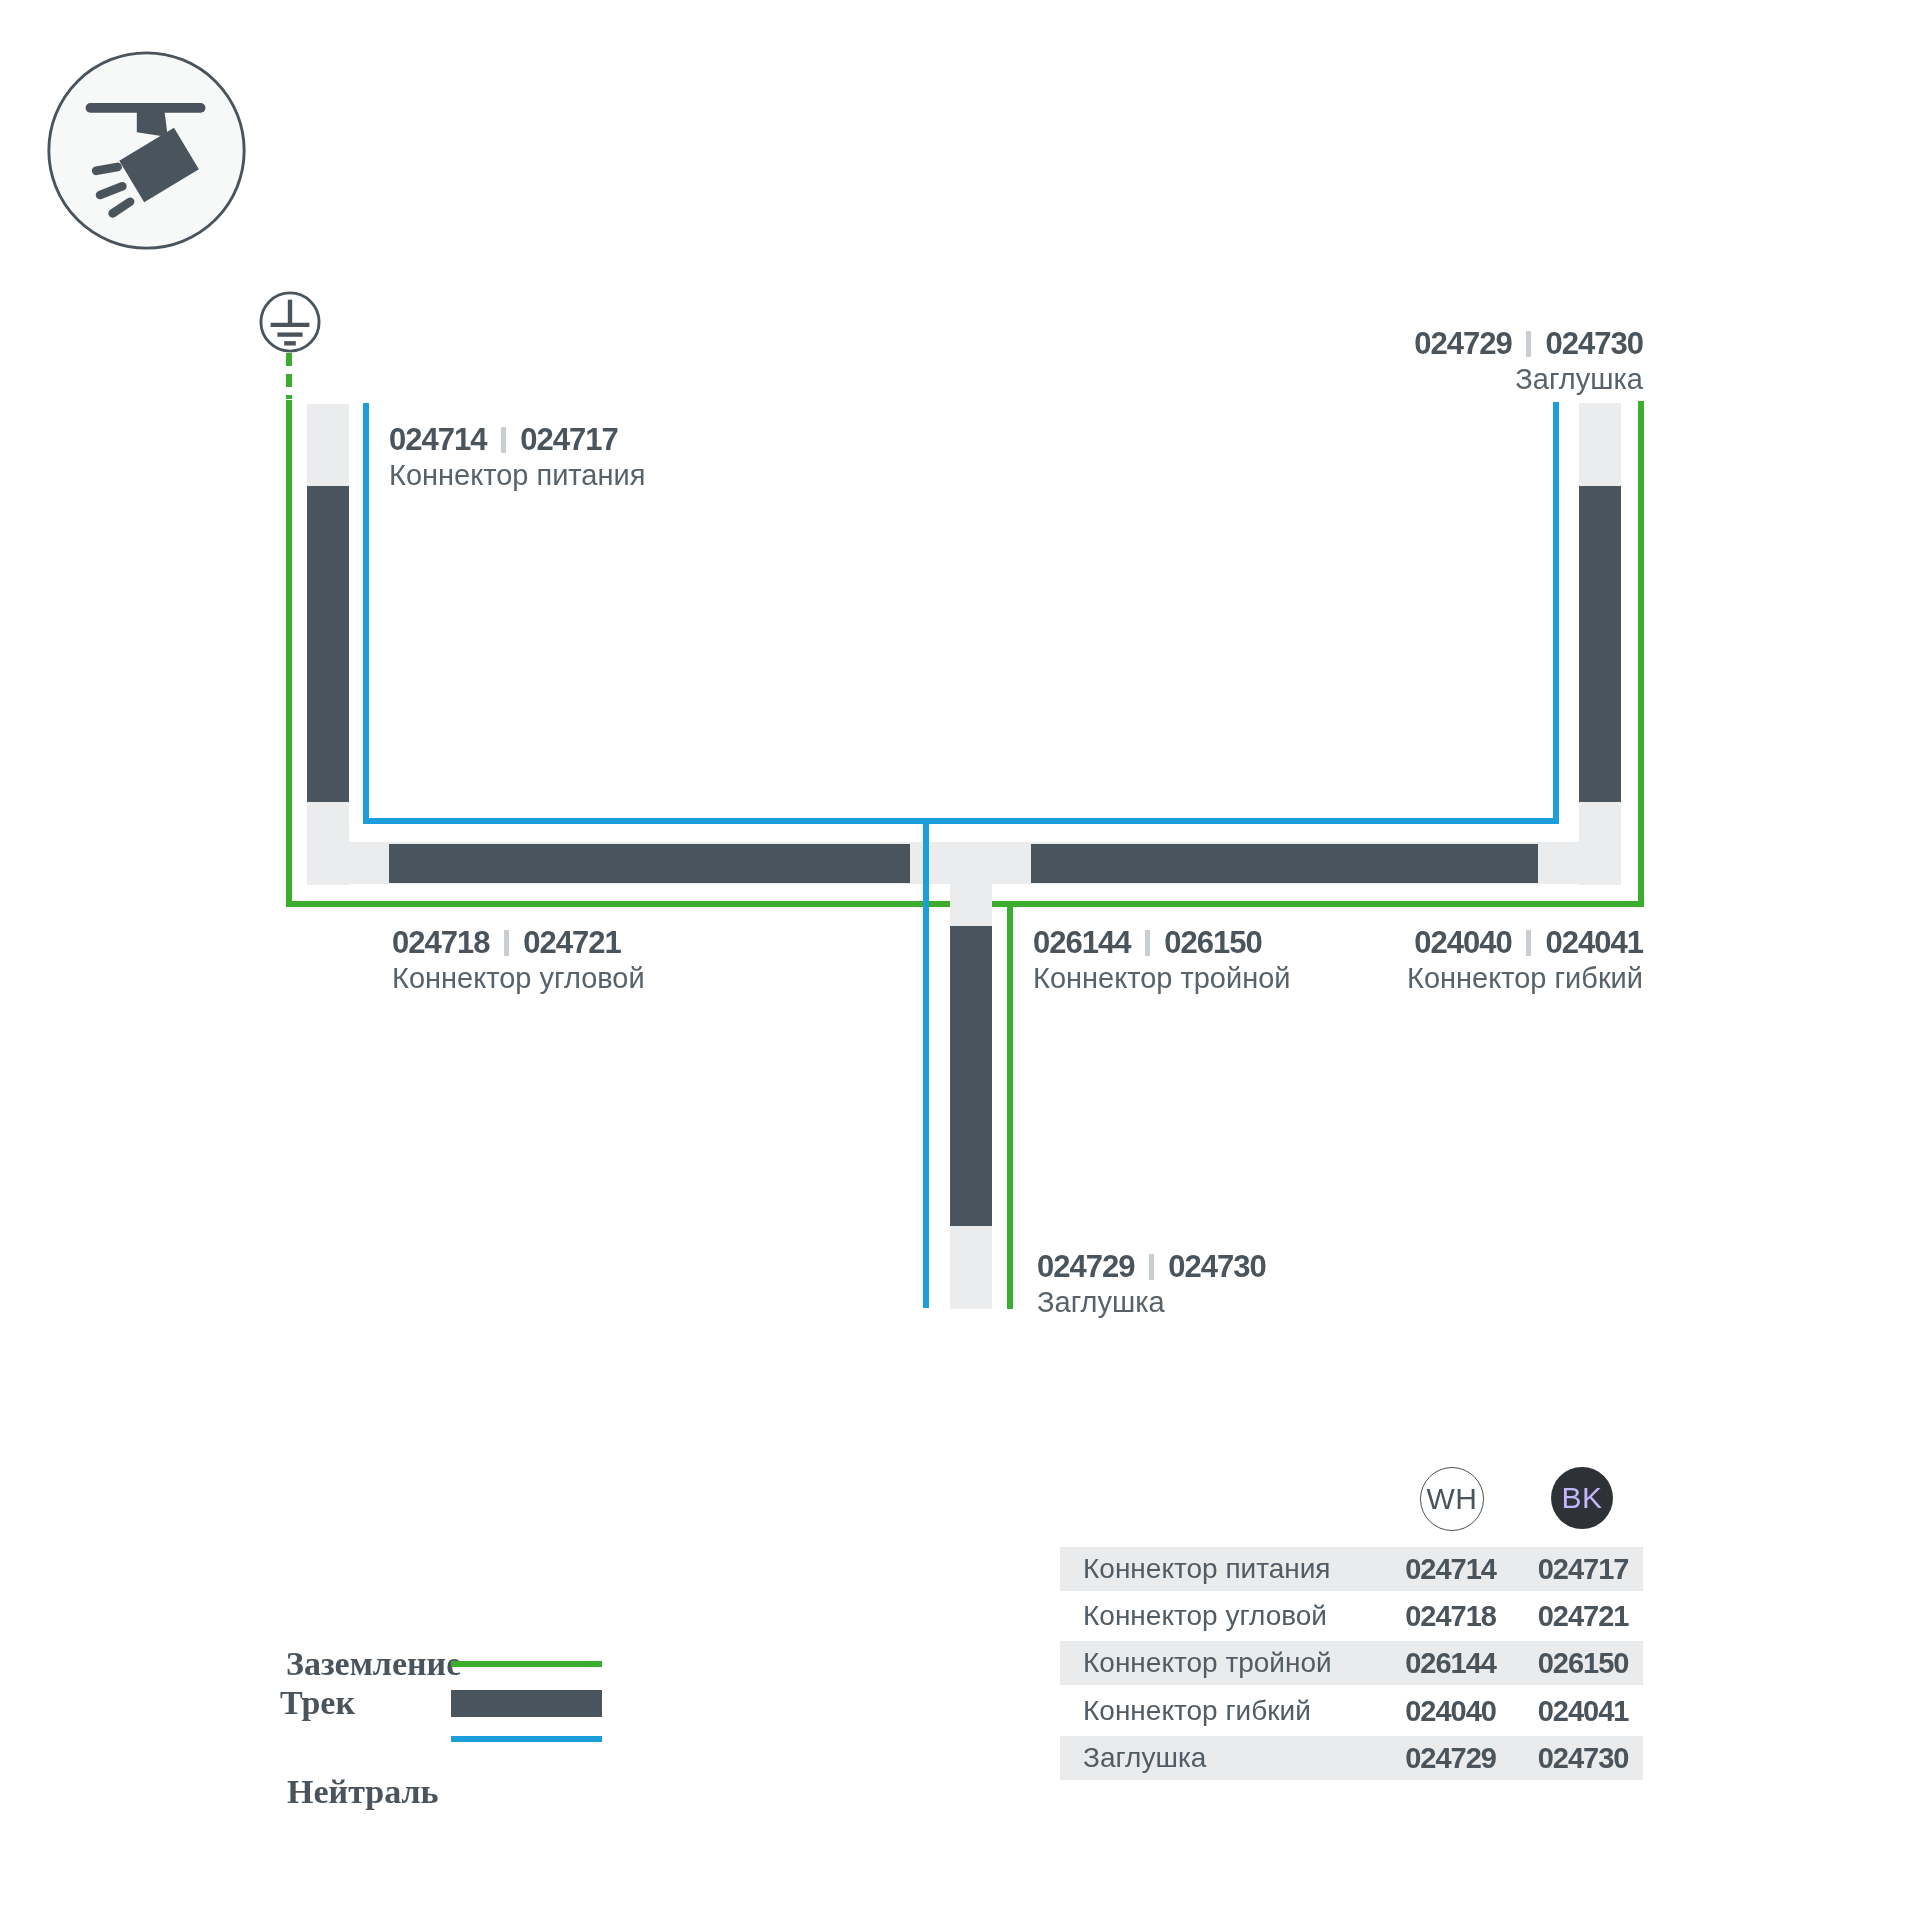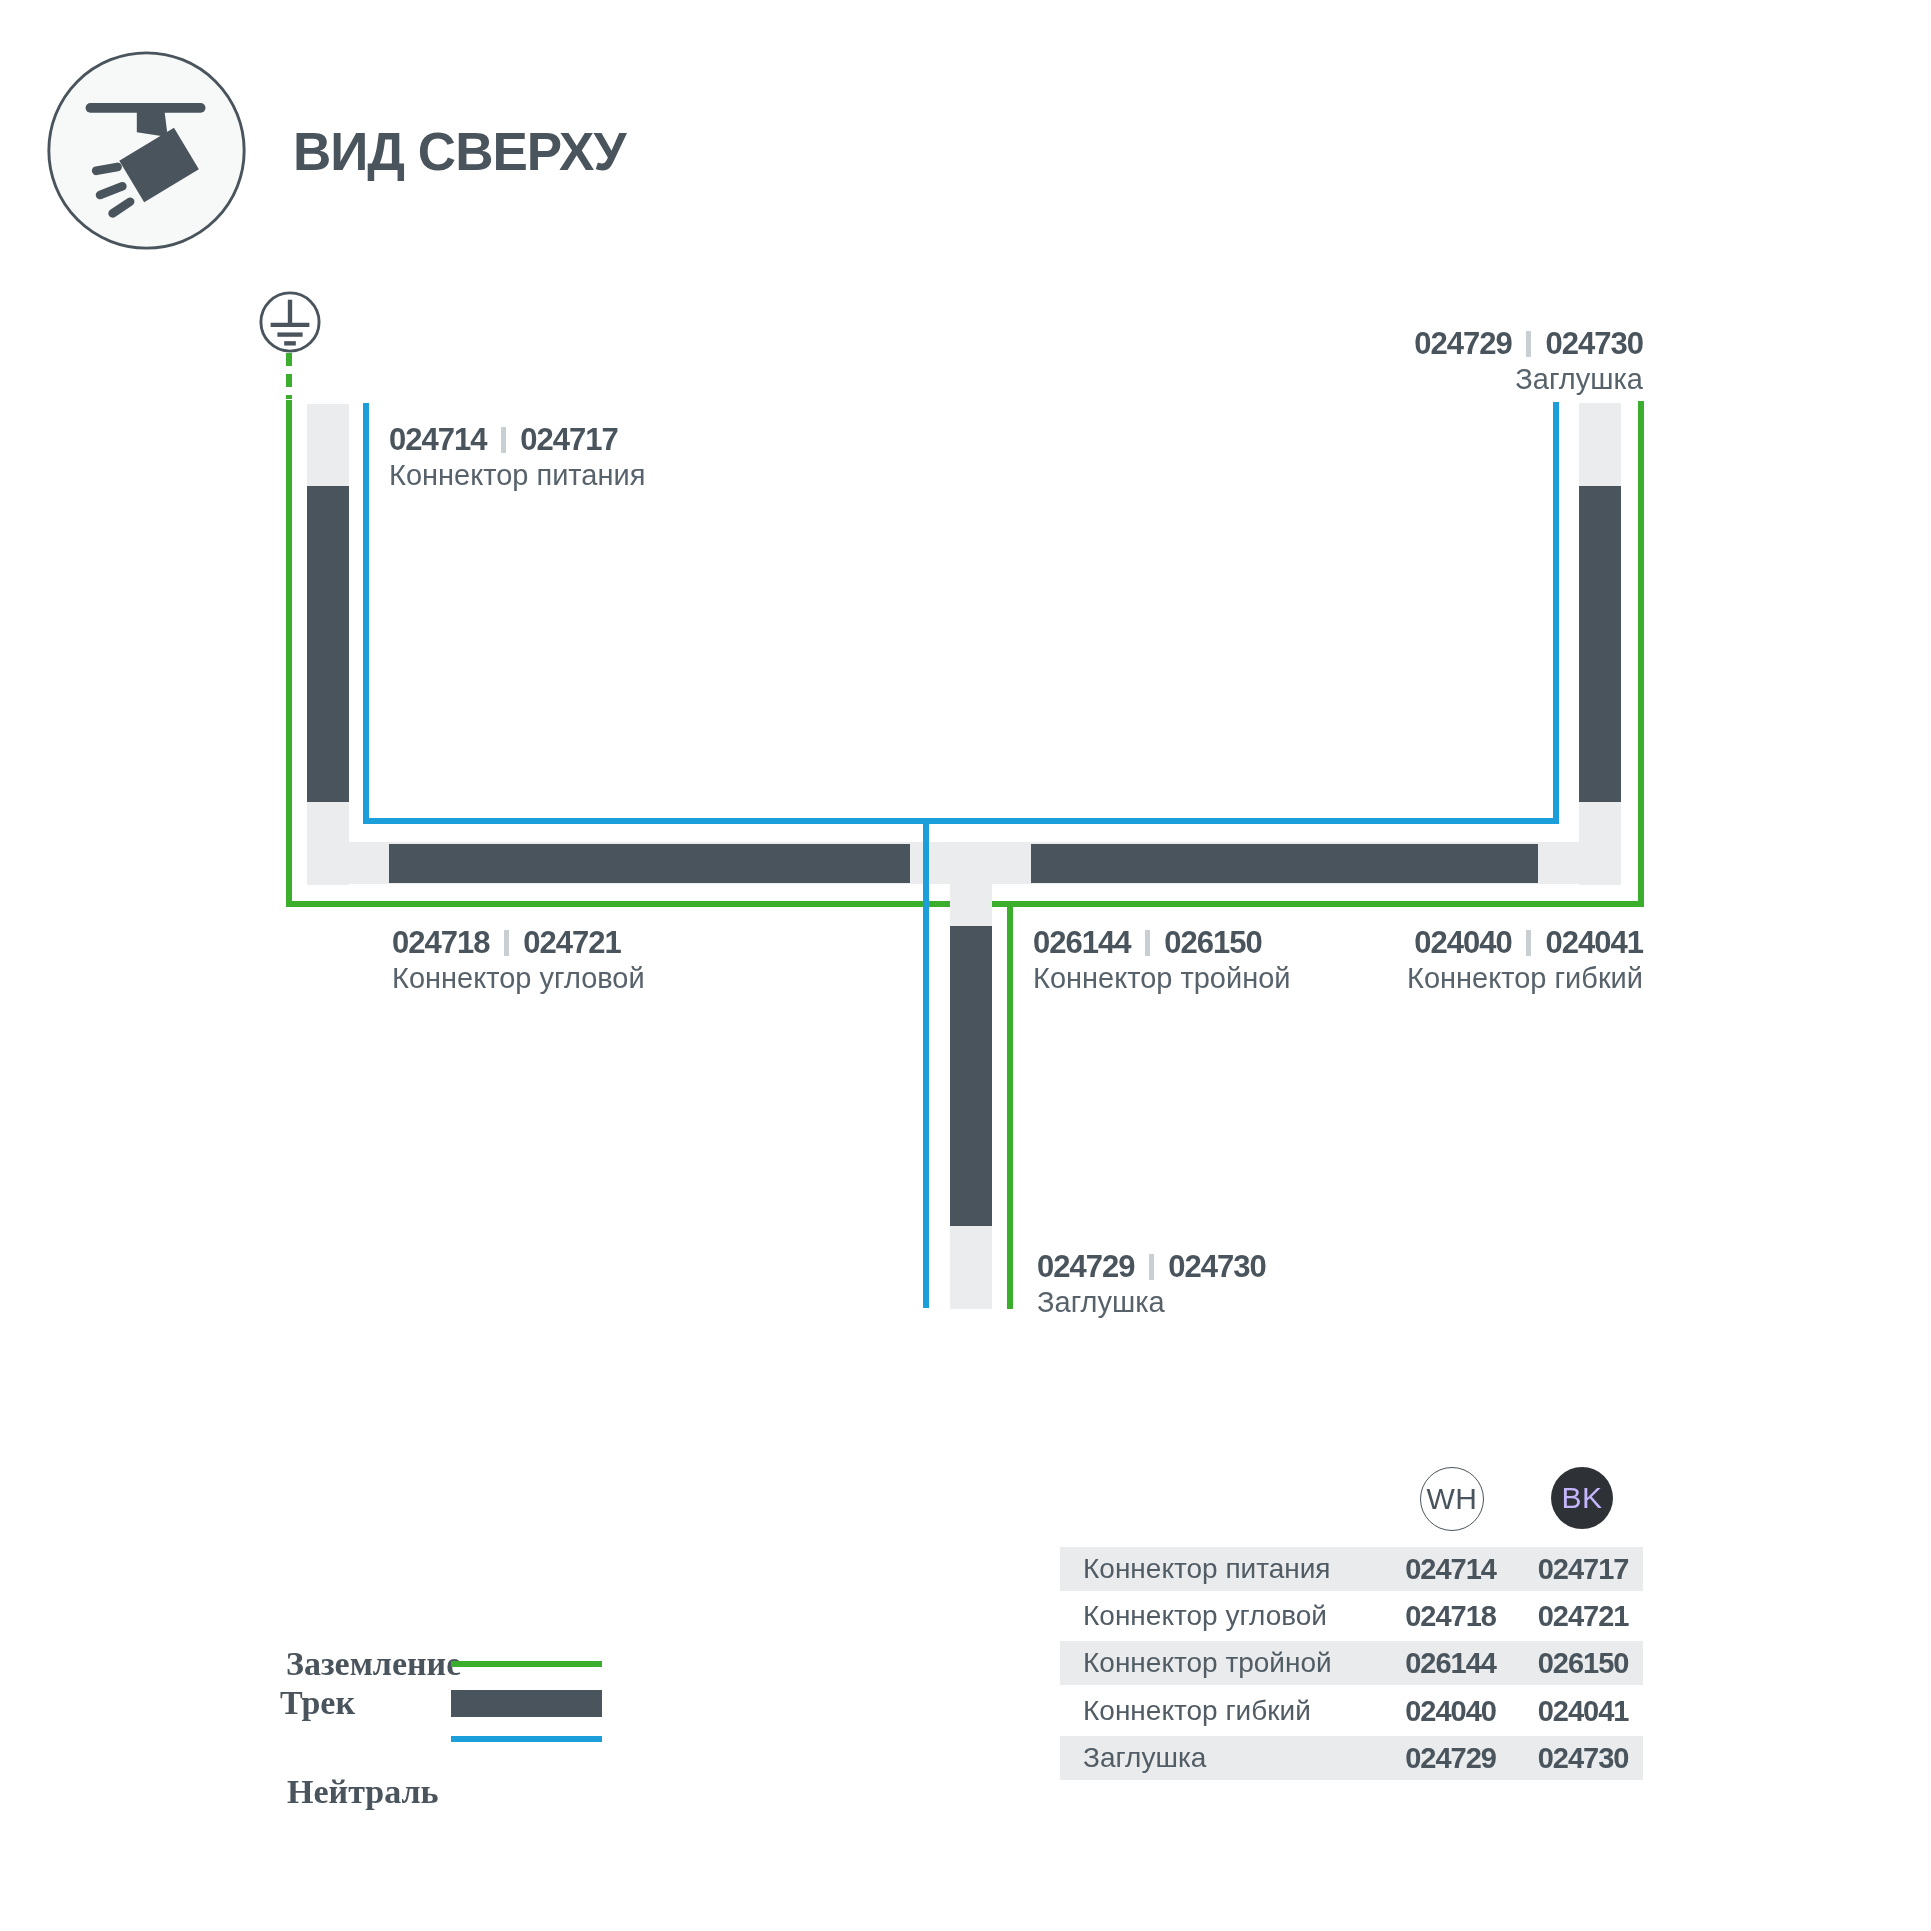--- a/index.html
+++ b/index.html
@@ -76,21 +76,20 @@
     <circle cx="106" cy="106" r="101" fill="#f7f8f8" stroke="#4a545c" stroke-width="3"></circle>
     <line x1="48" y1="62" x2="162" y2="62" stroke="#4a545c" stroke-width="10" stroke-linecap="round"></line>
     <polygon points="96,60 124,60 128,92 96,87" fill="#4a545c"></polygon>
     <g transform="translate(119,121) rotate(-31)">
       <rect x="-33" y="-25" width="66" height="50" fill="#4a545c"></rect>
     </g>
     <line x1="76" y1="123" x2="54" y2="127" stroke="#4a545c" stroke-width="9" stroke-linecap="round"></line>
     <line x1="81" y1="143" x2="58" y2="152" stroke="#4a545c" stroke-width="9" stroke-linecap="round"></line>
     <line x1="89" y1="159" x2="71" y2="171" stroke="#4a545c" stroke-width="9" stroke-linecap="round"></line>
   </svg>
-  <div class="abs title" style="left:293px;top:124px;">ВИД СВЕРХУ</div>
 
   <div>
 
     <svg class="abs" style="left:258px;top:290px;z-index:5;" width="64" height="64" viewBox="0 0 66 66">
       <circle cx="33" cy="33" r="30" fill="#ffffff" stroke="#4a545c" stroke-width="3"></circle>
       <line x1="33" y1="10" x2="33" y2="36" stroke="#4a545c" stroke-width="4.5"></line>
       <line x1="13" y1="36" x2="53" y2="36" stroke="#4a545c" stroke-width="4.5"></line>
       <line x1="20" y1="46" x2="46" y2="46" stroke="#4a545c" stroke-width="4.5"></line>
       <line x1="27" y1="55" x2="39" y2="55" stroke="#4a545c" stroke-width="4.5"></line>
     </svg>

